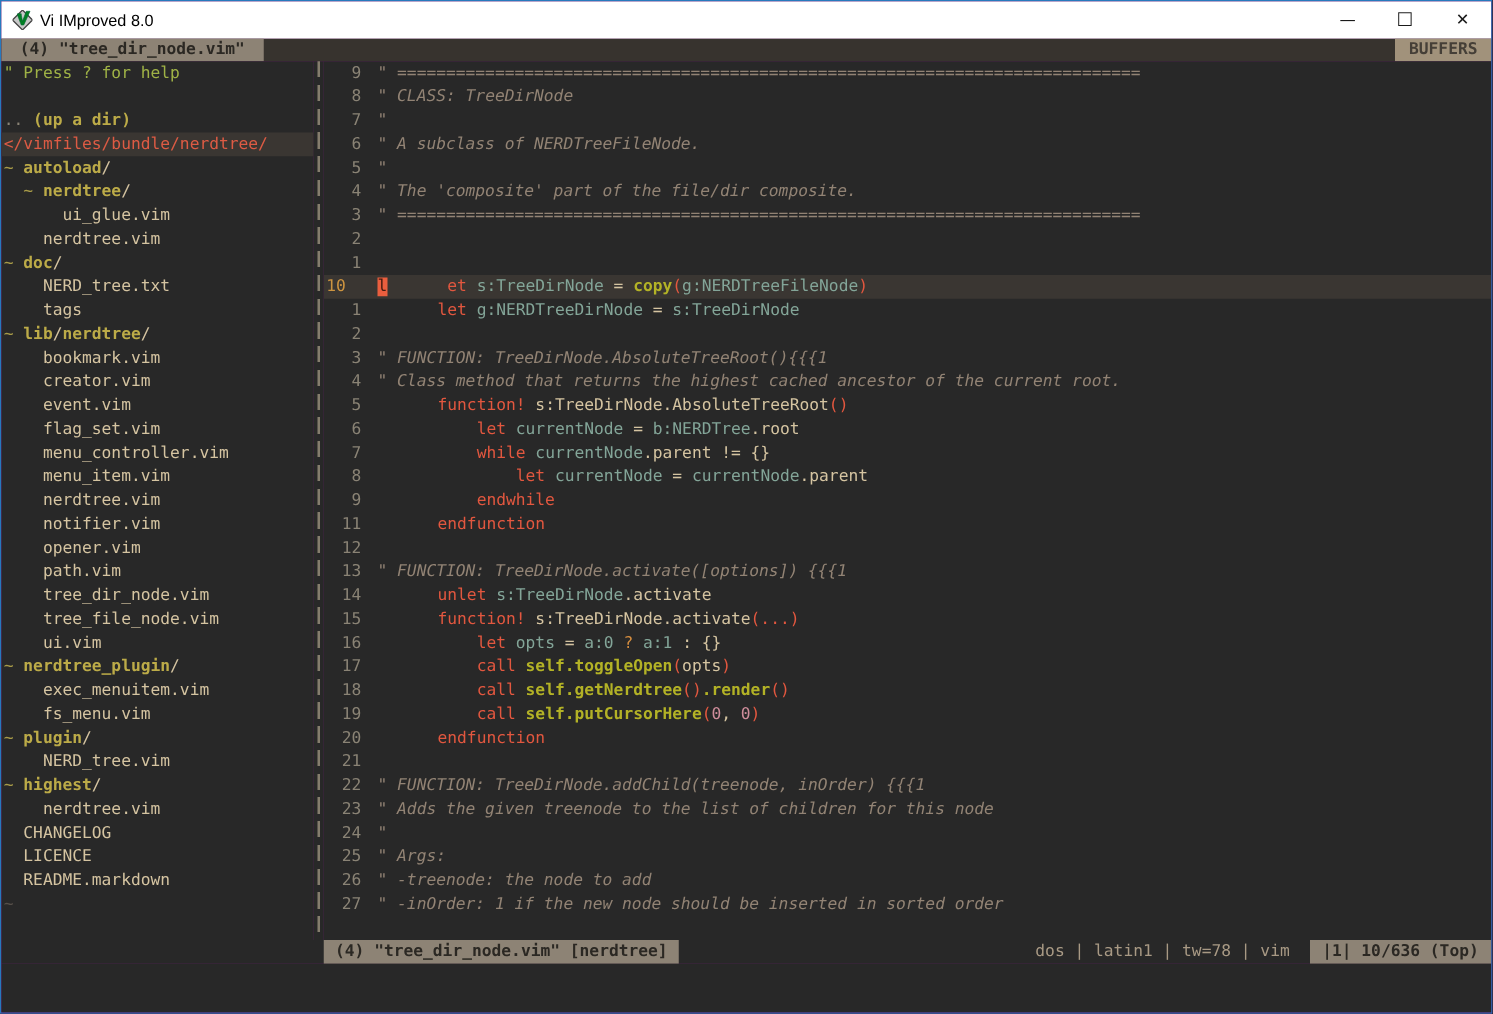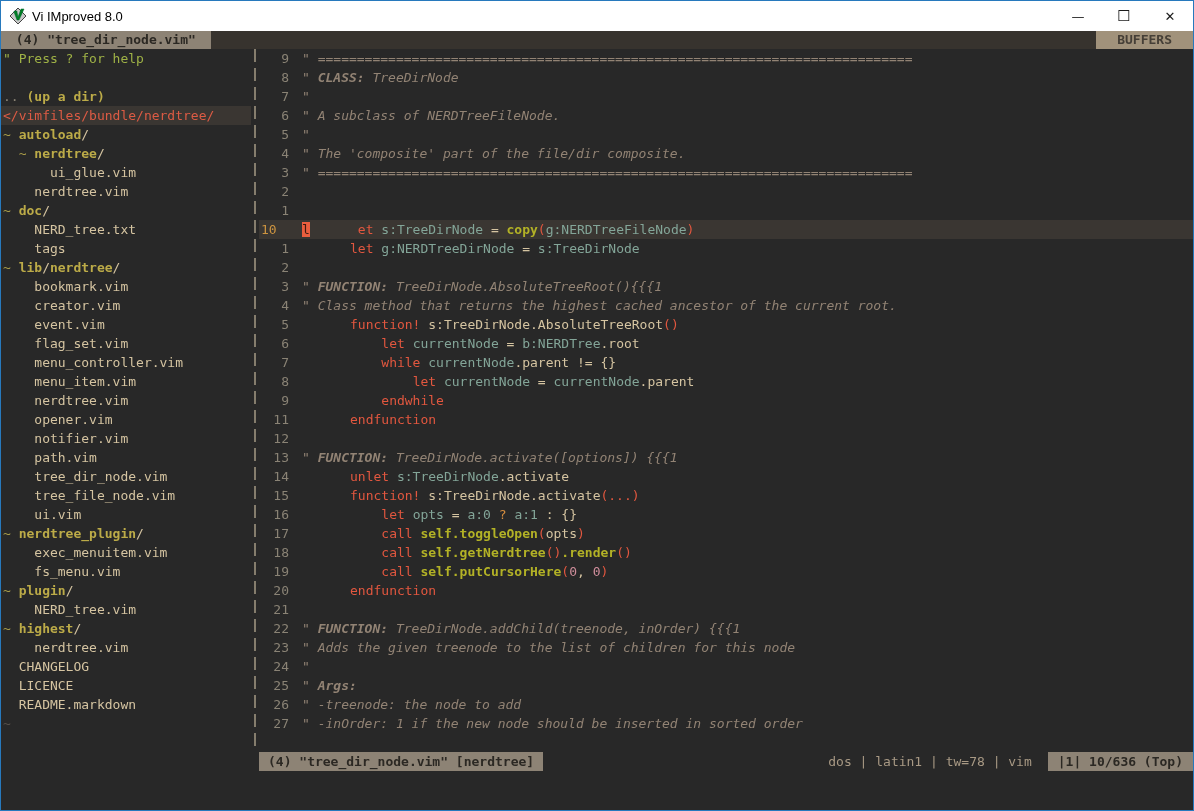--- a/index.html
+++ b/index.html
@@ -26,21 +26,21 @@
     font-size:13px; color:#1a1a1a; font-family:"DejaVu Sans", sans-serif;
   }
   .win-btn.max { font-size:15px; }
   
   .tabline {
     height:18px; background:#37332e; display:flex; flex:0 0 auto;
     font-size:13px; line-height:18px; font-weight:bold; white-space:pre;
   }
   .tab-active { background:#8d8375; color:#2b2823; padding:0 7px; }
   .tab-fill { flex:1 1 auto; }
-  .tab-buffers { background:#a1927b; color:#453f37; padding:0 21px; }
+  .tab-buffers { background:#a1927b; color:#453f37; padding:0 11px; }
   
   .main { display:flex; height:703px; flex:0 0 auto; font-size:13px; }
   .tree-pane { width:250px; background:#282828; overflow:hidden; }
   .sep {
     width:8px; background:#282828; display:flex; justify-content:center;
   }
   .sep .line {
     width:2px; height:100%;
     background:repeating-linear-gradient(to bottom,#857d6d 0 13px,transparent 13px 19px);
   }
@@ -48,21 +48,21 @@
   .row { height:19px; line-height:19px; white-space:pre; overflow:hidden; }
   .tree-pane .row { padding-left:2px; }
   .row.cursorline { background:#3a3632; }
   .nr {
     display:inline-block; width:30px; text-align:right; color:#8a8375;
     margin-right:13px; padding-left:2px;
   }
   .nr.cur { text-align:left; color:#cd9440; }
   
   .c-com  { color:#928374; font-style:italic; }
-  .c-comb { color:#928374; font-style:italic; font-weight:bold; }
+  .c-comb { color:#928374; font-style:italic; font-weight:normal; }
   .c-kw   { color:#e2573f;padding-left:48px; }
   .c-id   { color:#83a598; }
   .c-fg   { color:#d5c4a1; }
   .c-fn   { color:#b3b226; font-weight:bold; }
   .c-pn   { color:#e2573f; }
   .c-num  { color:#cf8d9b; }
   .c-op   { color:#d78e3f; }
   .c-cursor { background:#ea5e3e; color:#401a0f; }
   .c-help { color:#9fb246; }
   .c-gray { color:#8a8375; }
@@ -123,22 +123,22 @@
         <div class="row"><span class="c-fg2">    NERD_tree.txt</span></div>
         <div class="row"><span class="c-fg2">    tags</span></div>
         <div class="row"><span class="c-dim">~ </span><span class="c-dirb">lib</span><span class="c-fg2">/</span><span class="c-dirb">nerdtree</span><span class="c-fg2">/</span></div>
         <div class="row"><span class="c-fg2">    bookmark.vim</span></div>
         <div class="row"><span class="c-fg2">    creator.vim</span></div>
         <div class="row"><span class="c-fg2">    event.vim</span></div>
         <div class="row"><span class="c-fg2">    flag_set.vim</span></div>
         <div class="row"><span class="c-fg2">    menu_controller.vim</span></div>
         <div class="row"><span class="c-fg2">    menu_item.vim</span></div>
         <div class="row"><span class="c-fg2">    nerdtree.vim</span></div>
+        <div class="row"><span class="c-fg2">    notifier.vim</span></div>
         <div class="row"><span class="c-fg2">    opener.vim</span></div>
-        <div class="row"><span class="c-fg2">    notifier.vim</span></div>
         <div class="row"><span class="c-fg2">    path.vim</span></div>
         <div class="row"><span class="c-fg2">    tree_dir_node.vim</span></div>
         <div class="row"><span class="c-fg2">    tree_file_node.vim</span></div>
         <div class="row"><span class="c-fg2">    ui.vim</span></div>
         <div class="row"><span class="c-dim">~ </span><span class="c-dirb">nerdtree_plugin</span><span class="c-fg2">/</span></div>
         <div class="row"><span class="c-fg2">    exec_menuitem.vim</span></div>
         <div class="row"><span class="c-fg2">    fs_menu.vim</span></div>
         <div class="row"><span class="c-dim">~ </span><span class="c-dirb">plugin</span><span class="c-fg2">/</span></div>
         <div class="row"><span class="c-fg2">    NERD_tree.vim</span></div>
         <div class="row"><span class="c-dim">~ </span><span class="c-dirb">highest</span><span class="c-fg2">/</span></div>

